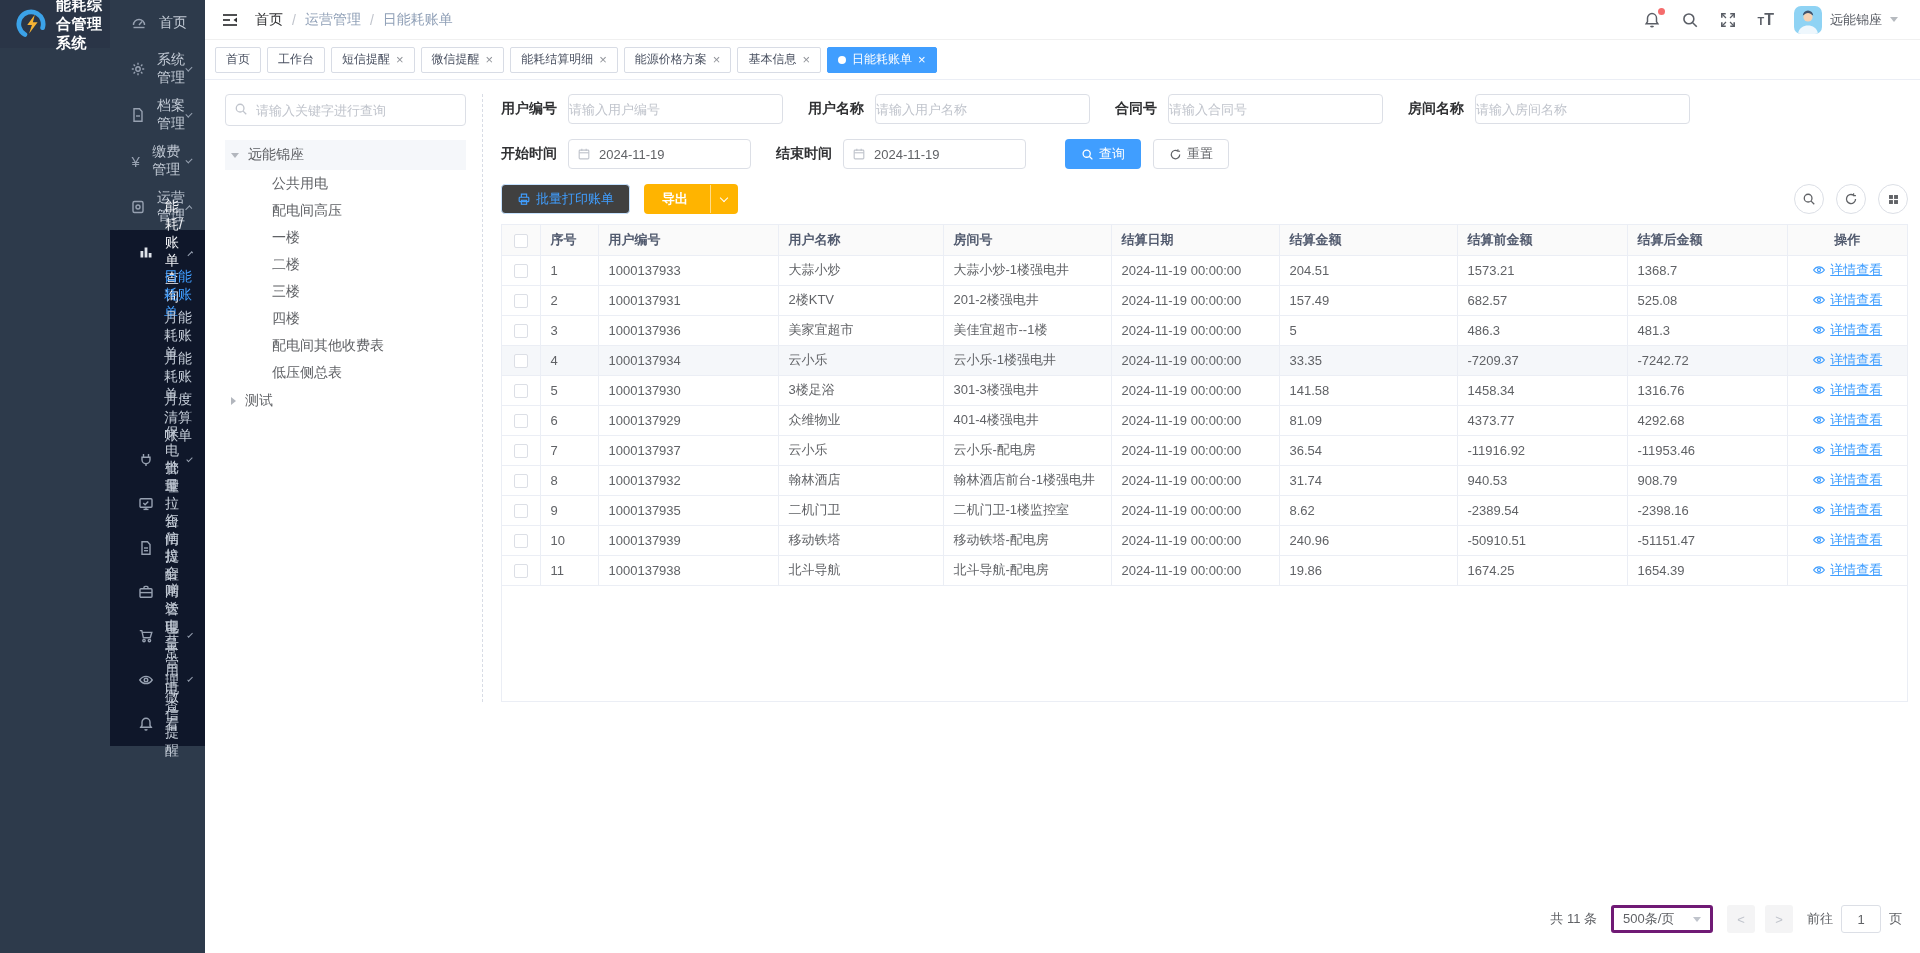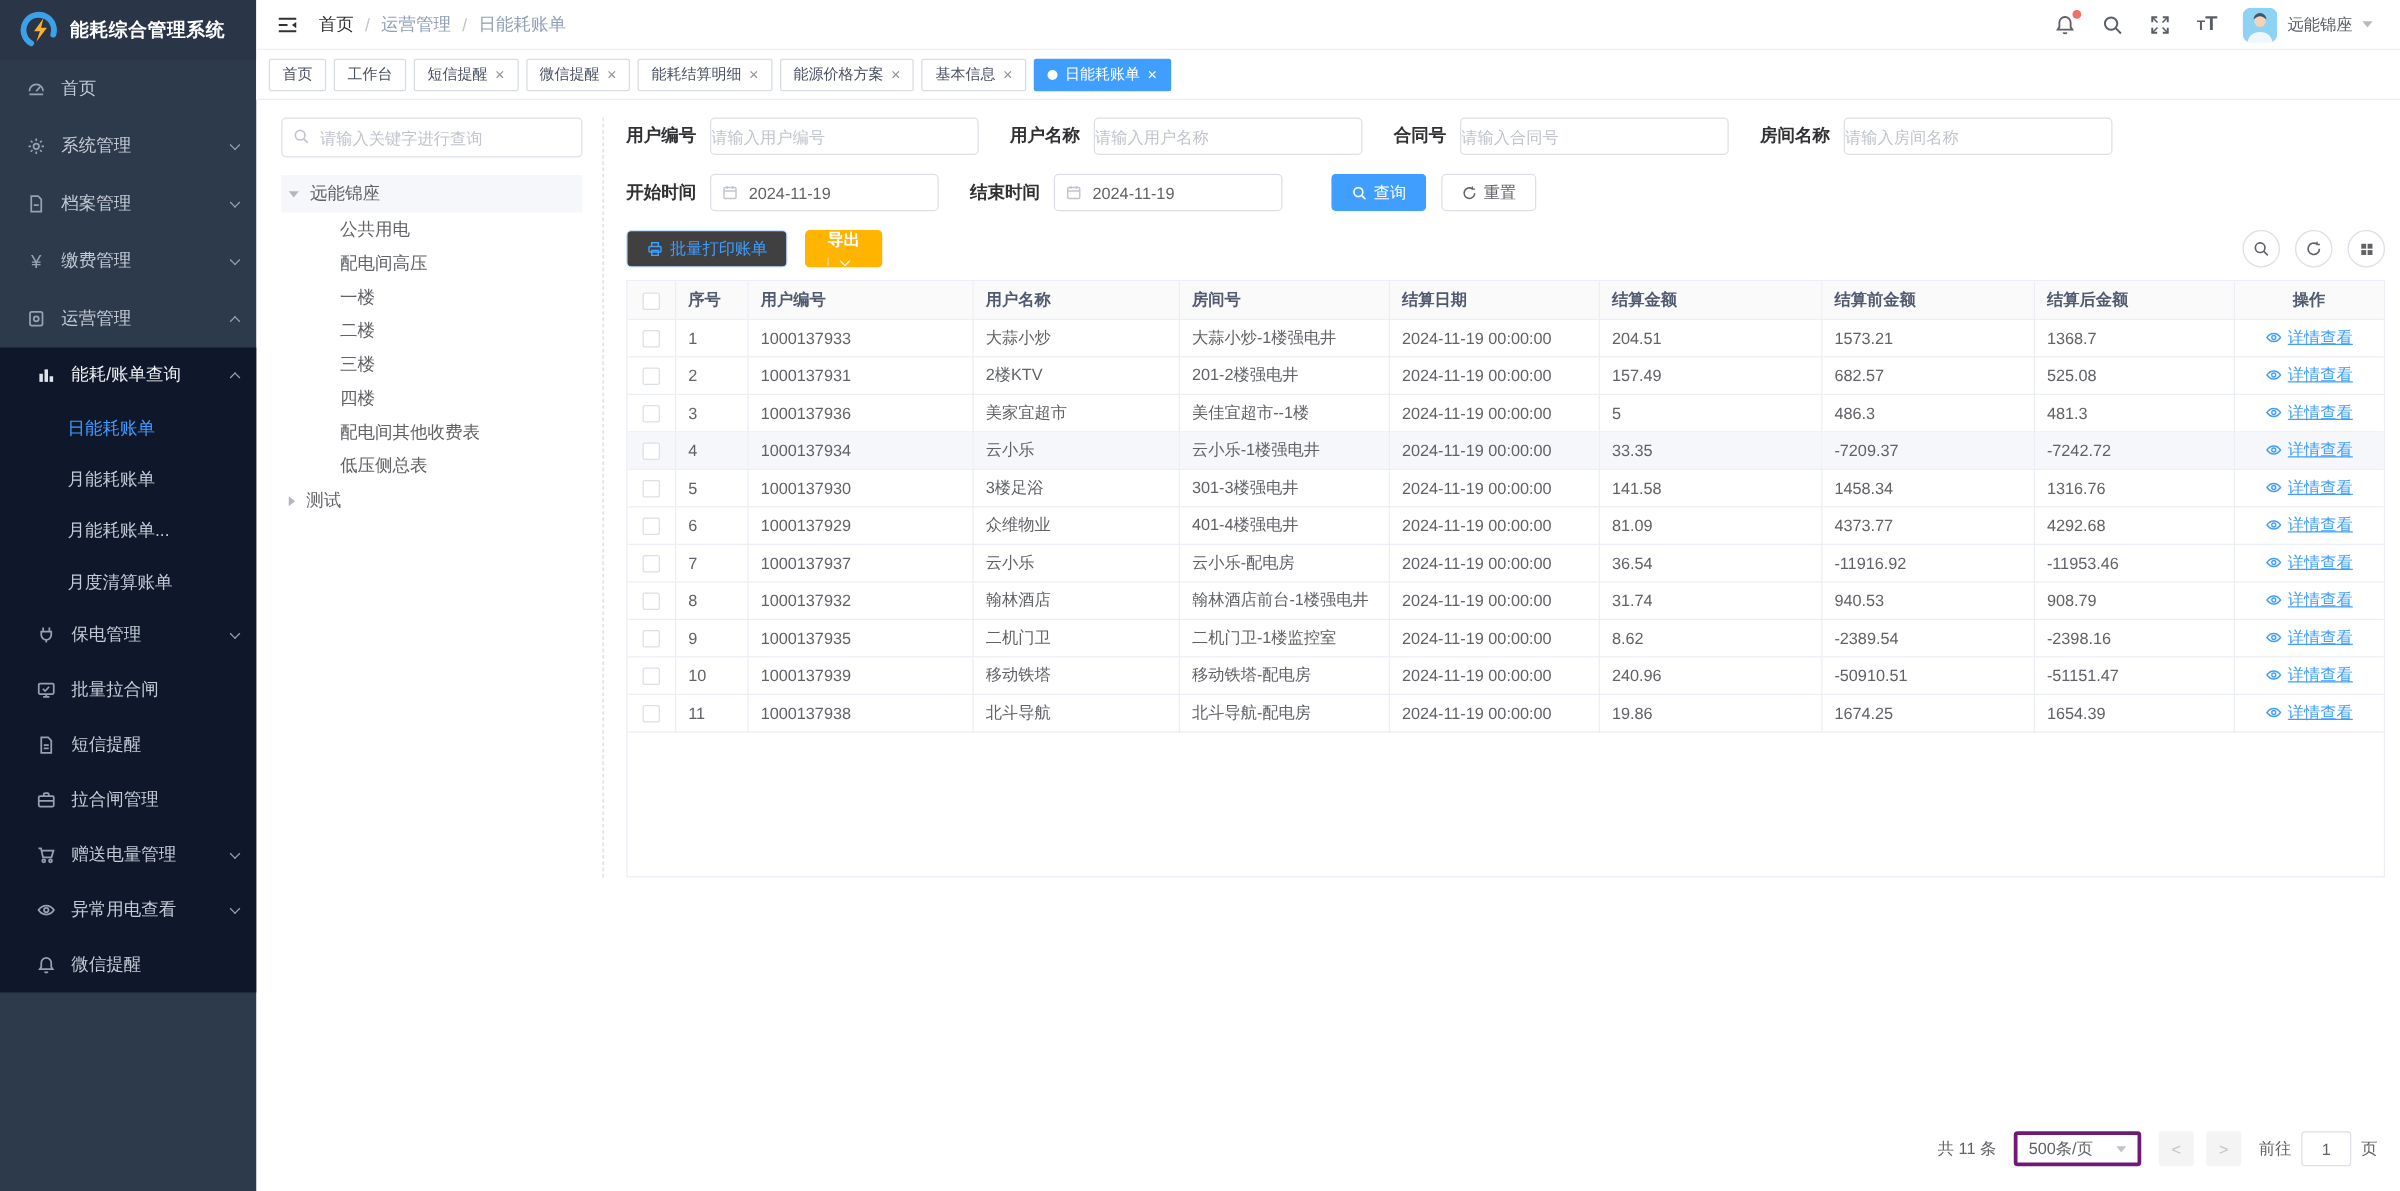--- a/index.html
+++ b/index.html
@@ -1,21 +1,21 @@
 <!DOCTYPE html>
 <html><head>
 <meta charset="utf-8">
 <style>
   * { margin:0; padding:0; box-sizing:border-box; }
   html,body { width:1920px; height:953px; overflow:hidden; background:#fff;
     font-family:"Liberation Sans","DejaVu Sans",sans-serif; }
   .app { display:flex; width:100%; height:100%; }
 
   
-  .sidebar { width:205px; flex-shrink:0; background:#2d3a4b; display:flex; flex-direction:column; }
+  .sidebar { width:205px; flex-shrink:0; background:#2d3a4b; display:flex; flex-direction:row; }
   .logo { height:48px; display:flex; align-items:center; gap:10px; padding-left:16px; background:#2a3547; }
   .logo-title { color:#fff; font-size:15px; font-weight:bold; letter-spacing:.5px; }
   .menu { flex:1; font-size:14px; color:#c3cbd6; }
   .menu-item { height:46px; display:flex; align-items:center; padding:0 14px 0 20px; cursor:pointer; }
   .mi-icon { width:18px; margin-right:11px; color:#97a1b1; display:inline-flex; justify-content:center; }
   .chev { width:6px; height:6px; border-right:1.4px solid #97a1b1; border-bottom:1.4px solid #97a1b1;
           display:inline-block; transform:rotate(45deg); margin-left:auto; margin-bottom:2px; }
   .chev.up { transform:rotate(-135deg); margin-top:5px; }
   .submenu { background:#0f172a; }
   .submenu .menu-item { height:44px; padding-left:28px; }
@@ -81,21 +81,21 @@
   .date-wrap { position:relative; }
   .date-wrap .cal { position:absolute; left:9px; top:8px; color:#c0c4cc; }
   .date-input { width:183px; height:30px; border:1px solid #dcdfe6; border-radius:4px; padding:0 10px 0 30px;
                 font-size:13px; color:#606266; outline:none; font-family:"Liberation Sans","DejaVu Sans",sans-serif; }
   .btn { height:30px; border-radius:4px; border:1px solid transparent; font-size:13px; display:inline-flex;
          align-items:center; justify-content:center; gap:5px; cursor:pointer; padding:0 15px;
          font-family:"Liberation Sans","DejaVu Sans",sans-serif; }
   .btn-primary { background:#409eff; color:#fff; margin-left:14px; }
   .btn-plain { background:#fff; border-color:#dcdfe6; color:#606266; margin-left:12px; }
   .btn-print { background:#404040; border-color:#c6e2ff; color:#409eff; }
-  .btn-export { background:#ffb400; color:#fff; font-weight:bold; padding:0; margin-left:14px; overflow:hidden;flex-direction:column; }
+  .btn-export { background:#ffb400; color:#fff; font-weight:bold; padding:0; margin-left:14px; overflow:hidden; }
   .btn-export .main-part { padding:0 17px; }
   .btn-export .caret-part { padding:0 10px; border-left:1px solid rgba(255,255,255,.55); height:100%;
                             display:flex; align-items:center; }
   .chev-w { width:6px; height:6px; border-right:1.6px solid #fff; border-bottom:1.6px solid #fff;
             transform:rotate(45deg); margin-bottom:3px; }
   .toolbar-row { display:flex; align-items:center; margin-bottom:10px; }
   .icon-circles { margin-left:auto; display:flex; gap:12px; }
   .circle-btn { width:30px; height:30px; border-radius:50%; border:1px solid #dcdfe6; background:#fff;
                 color:#606266; display:flex; align-items:center; justify-content:center; cursor:pointer; }
 

